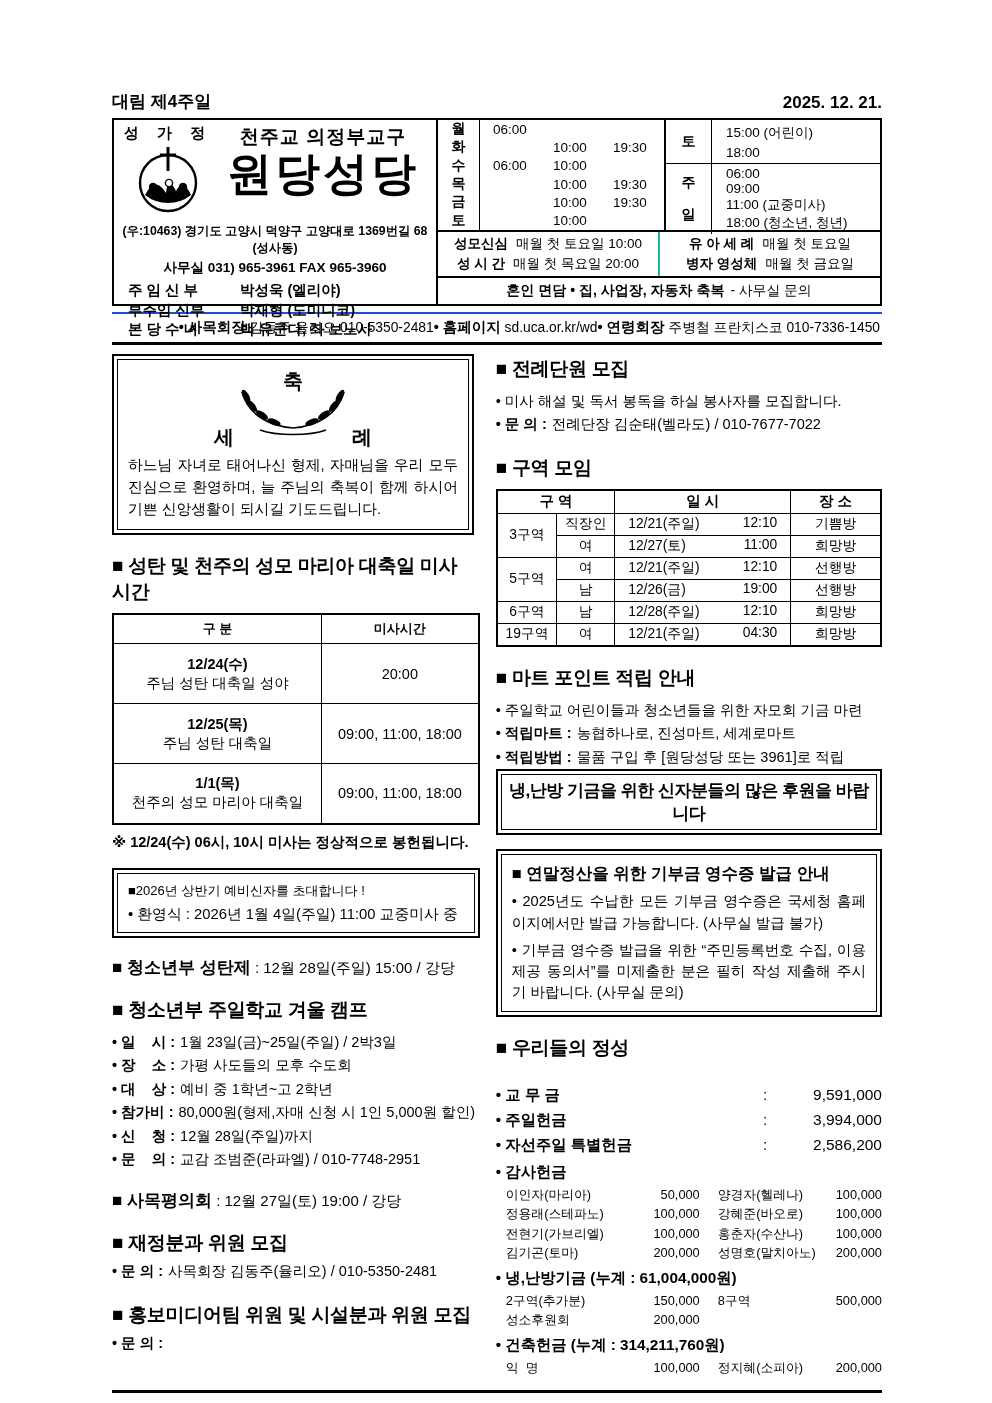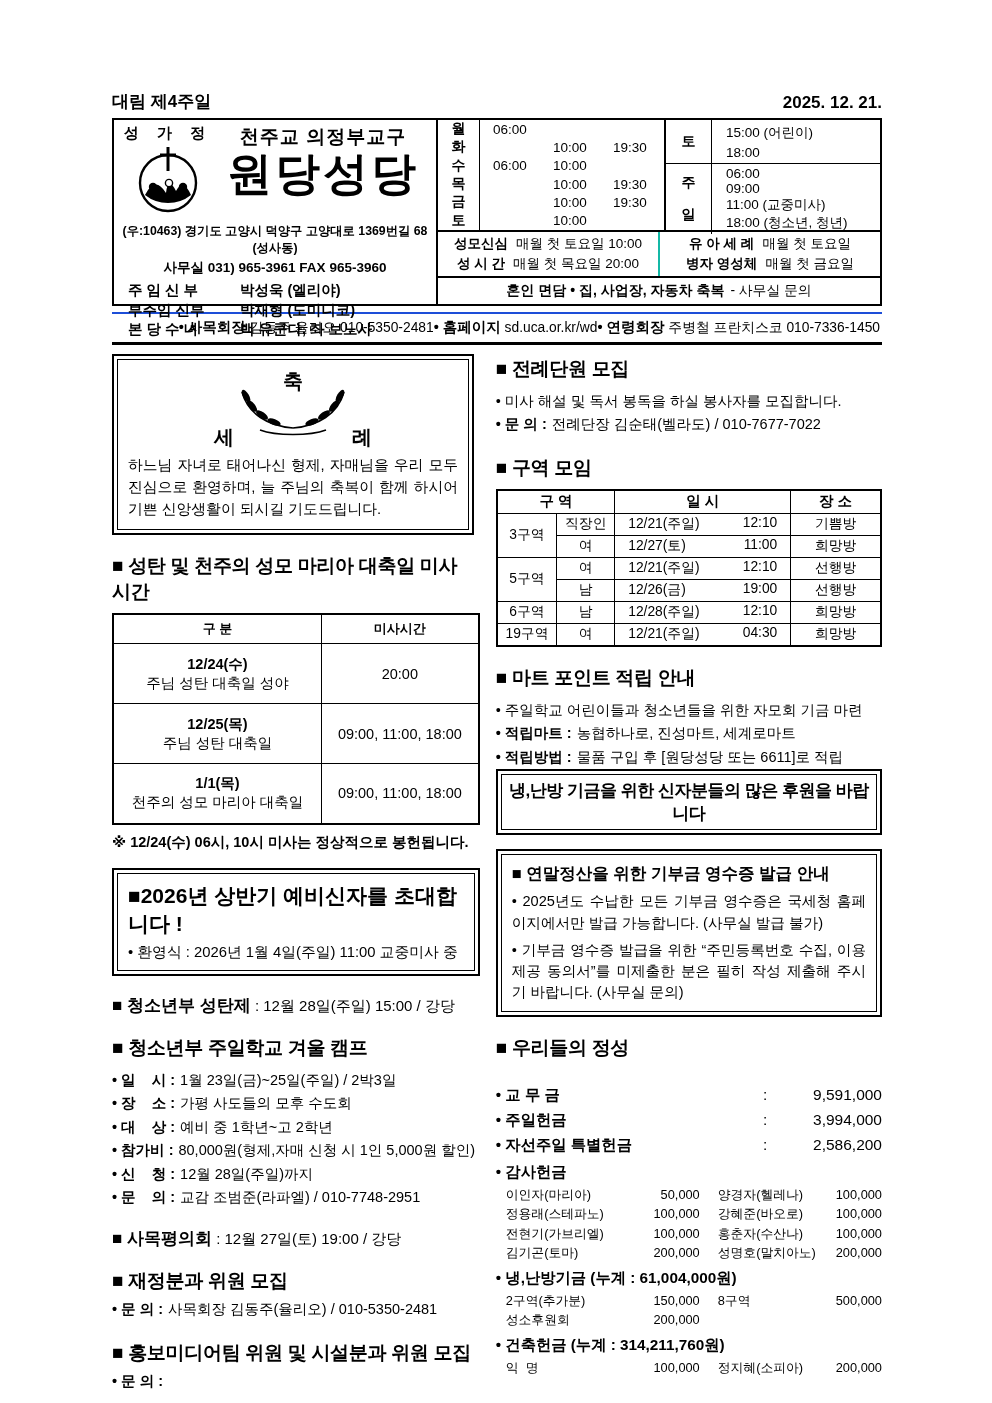--- a/index.html
+++ b/index.html
@@ -77,21 +77,21 @@
   table.xmas { width:100%; border-collapse:collapse; margin-top:4px; }
   table.xmas td,table.xmas th { border:1px solid #000; text-align:center; font-size:14.5px; padding:3px 2px; }
   table.xmas { border:2px solid #000; }
   table.xmas th { font-size:13px; height:30px; }
   table.xmas td.cell-desc { height:60px; }
   .x-date { font-weight:bold; display:block; }
   .note { font-size:14.5px; font-weight:bold; margin-top:8px; }
 
   
   .invite { margin-top:16px; }
-  .invite-title { font-size:21px; font-weight:bold; }
+  .invite-title { font-size:13px; font-weight:normal; }
   .invite-line { font-size:14.8px; margin-top:5px; }
 
   .bullet-row { display:flex; font-size:14.5px; line-height:1.62; }
   .bullet-row .bl { font-weight:bold; white-space:pre-wrap; margin-right:5px; }
 
   
   table.district { width:100%; border-collapse:collapse; border:2px solid #000; margin-top:2px; }
   table.district td,table.district th { border:1px solid #000; font-size:13.8px; text-align:center; padding:1.5px 3px; height:21px; }
   table.district th { font-weight:bold; font-size:14.5px; }
   .dt-cell { display:flex; justify-content:space-between; padding:0 10px; }
@@ -462,21 +462,21 @@
       <h2 class="sec">■ 마트 포인트 적립 안내</h2>
       <div class="bullet-row">
           <span>• 주일학교 어린이들과 청소년들을 위한 자모회 기금 마련</span>
         </div>
       <div class="bullet-row">
           <span class="bl">• 적립마트 :</span>
           <span>농협하나로, 진성마트, 세계로마트</span>
         </div>
       <div class="bullet-row">
           <span class="bl">• 적립방법 :</span>
-          <span>물품 구입 후 [원당성당 또는 6611]로 적립</span>
+          <span>물품 구입 후 [원당성당 또는 3961]로 적립</span>
         </div>
 
       <div class="dbox banner">
         <div class="dbox-in">냉,난방 기금을 위한 신자분들의 많은 후원을 바랍니다</div>
       </div>
 
       <div class="dbox receipt">
         <div class="dbox-in">
           <div class="receipt-title">■ 연말정산을 위한 기부금 영수증 발급 안내</div>
           <p>• 2025년도 수납한 모든 기부금 영수증은 국세청 홈페이지에서만 발급 가능합니다. (사무실 발급 불가)</p>

